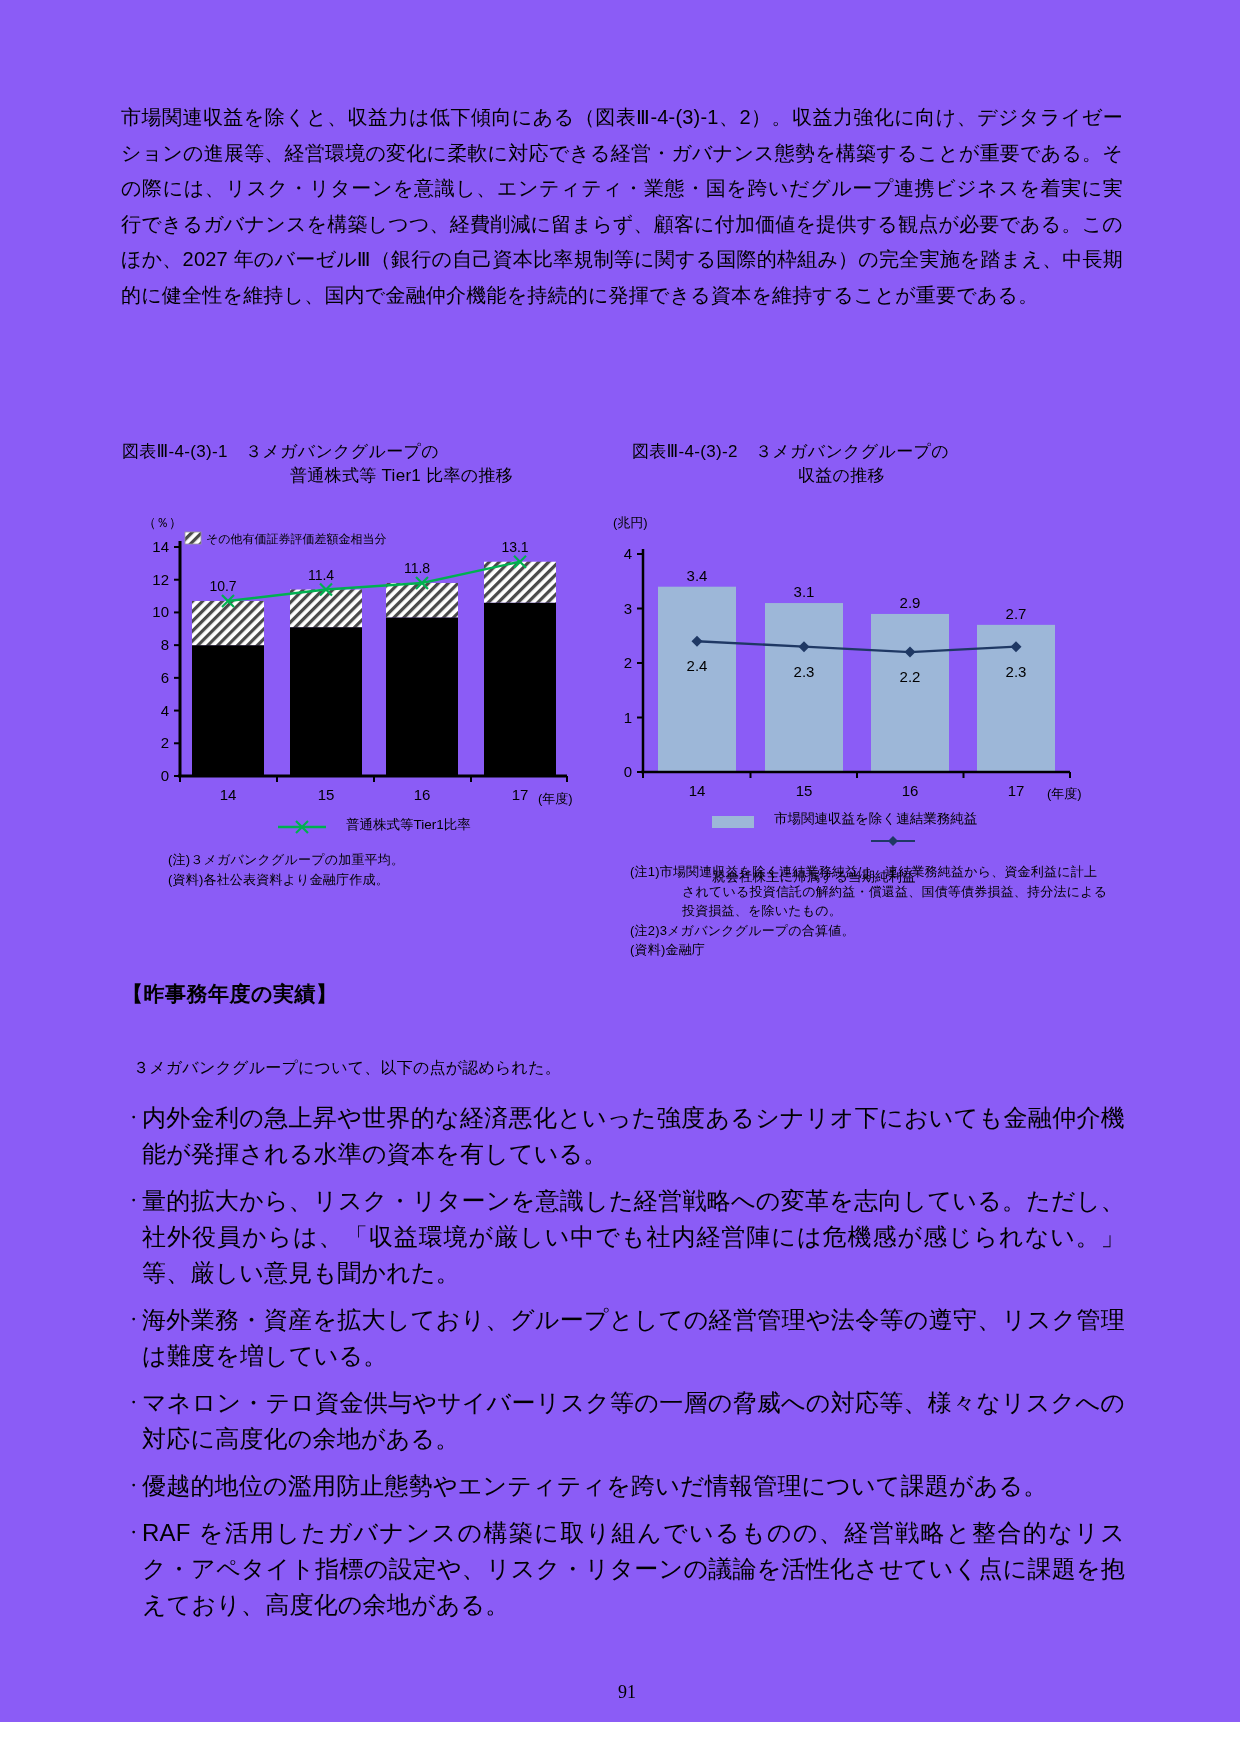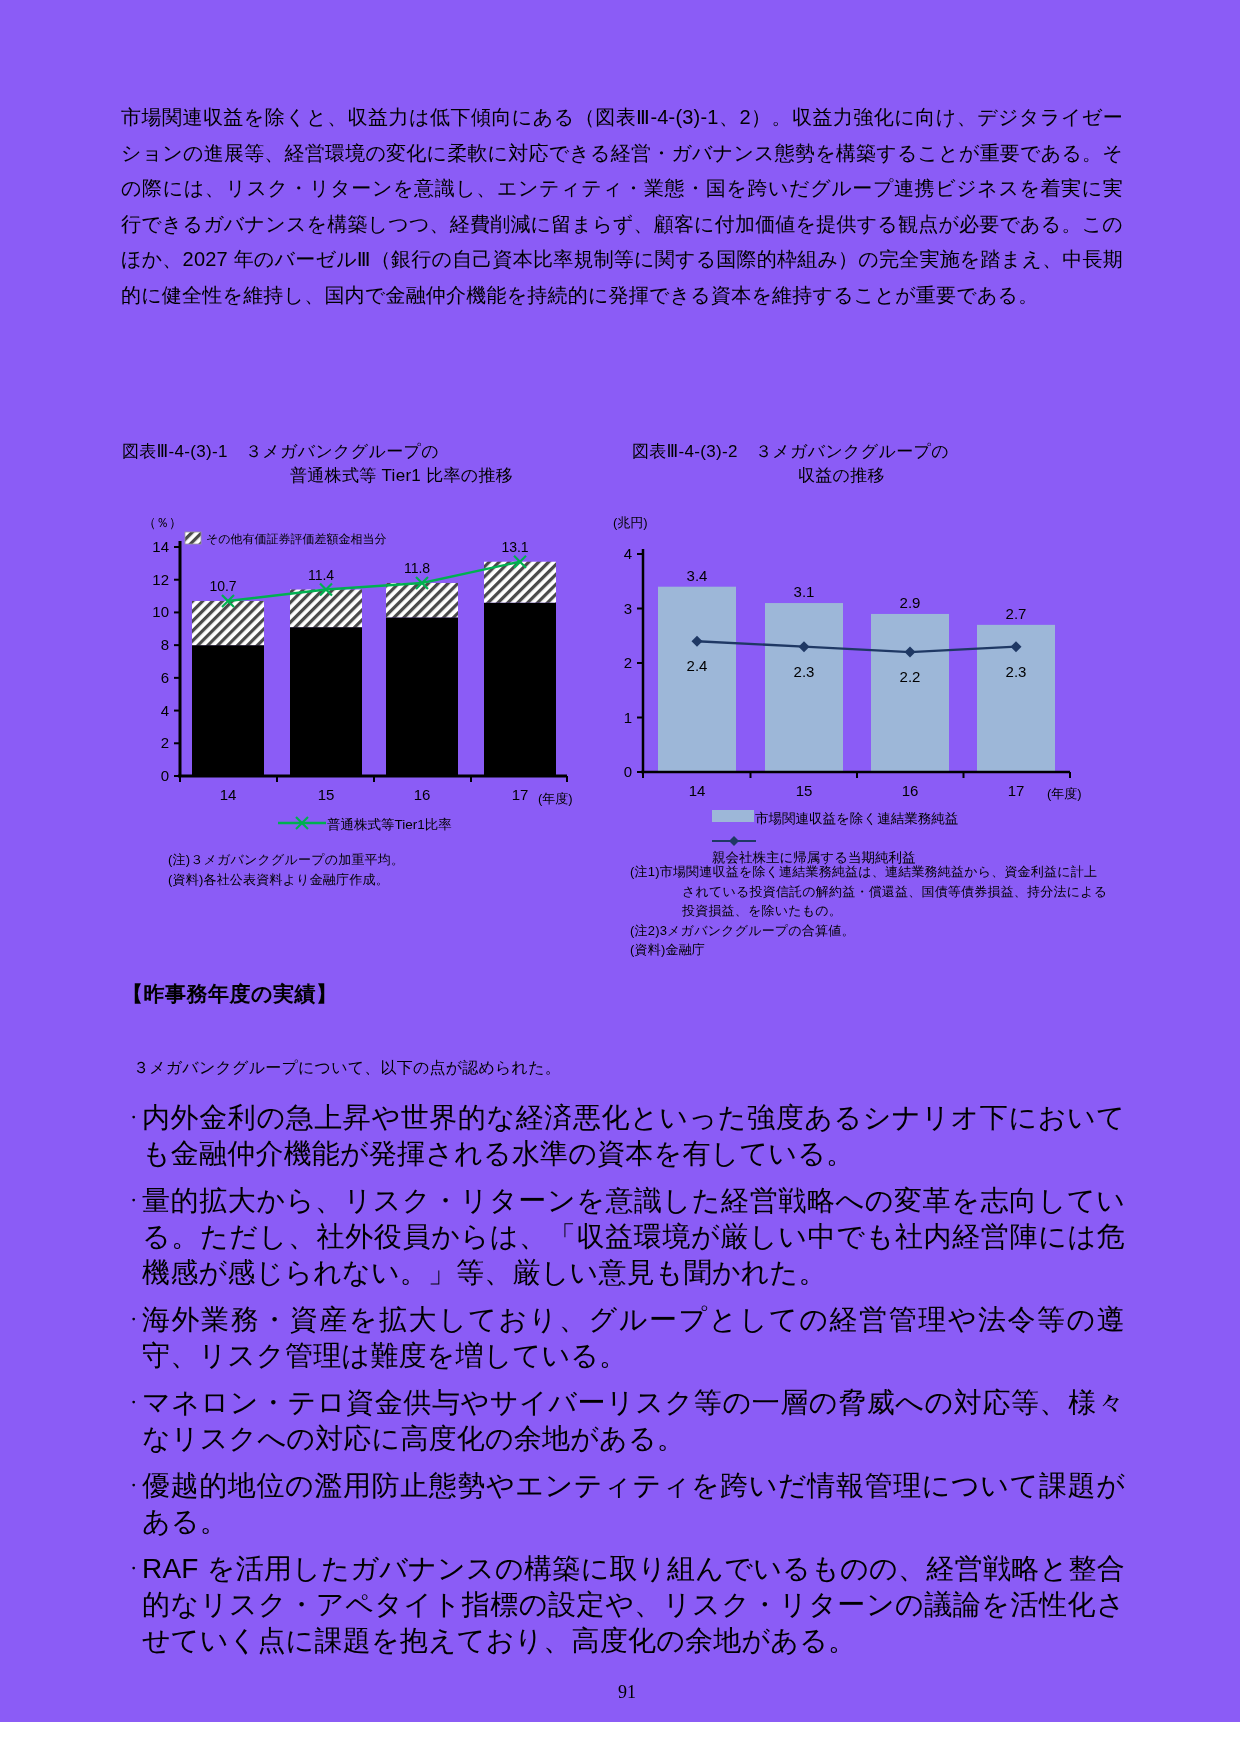--- a/index.html
+++ b/index.html
@@ -15,36 +15,36 @@
   .fig1 .t2{left:180px;top:26px;}
   .fig2 .t1{left:72px;top:2px;}
   .fig2 .t2{left:238px;top:26px;}
   .unit-label{position:absolute;font-size:13px;white-space:nowrap;}
   .fig1 .unit-label{left:33px;top:76px;}
   .fig2 .unit-label{left:53px;top:76px;}
   .chart-svg{position:absolute;}
   #chart1{left:20px;top:85px;}
   #chart2{left:0px;top:85px;}
   svg text{font-family:"Liberation Sans","DejaVu Sans",sans-serif;fill:#000;}
-  .legend-row{position:absolute;display:flex;align-items:flex-start;gap:1px;white-space:nowrap;}
+  .legend-row{position:absolute;display:flex;align-items:flex-end;gap:20px;white-space:nowrap;}
   .legend-row .ltext{font-size:13.5px;}
   .fig1 .legend-row{left:168px;top:378px;}
   .fig2 .legend-row.r1{left:152px;top:372px;}
   .fig2 .legend-row.r2{left:152px;top:396px;flex-direction:column;}
   .bar-swatch{display:inline-block;width:42px;height:12px;}
   .notes{position:absolute;font-size:13px;line-height:19.5px;letter-spacing:0.2px;}
   .fig1 .notes{left:58px;top:412px;}
   .fig2 .notes{left:70px;top:424px;width:478px;}
   .note-hang{padding-left:52px;text-indent:-52px;}
   .section-heading{position:absolute;left:122px;top:980px;font-size:21px;font-weight:bold;letter-spacing:0.5px;}
   .lead{position:absolute;left:133px;top:1058px;font-size:16px;letter-spacing:0.2px;}
   .bullets{position:absolute;left:125px;top:1100px;width:1000px;}
   .bullet{display:flex;margin-bottom:11px;}
   .bmark{width:17px;flex:none;font-size:17px;line-height:36px;}
-  .btext{font-size:28px;line-height:36px;text-align:justify;letter-spacing:0.2px;}
+  .btext{font-size:24px;line-height:36px;text-align:justify;letter-spacing:0.2px;}
   .page-number{position:absolute;left:7px;top:1682px;width:100%;text-align:center;
                font-family:"Liberation Serif","DejaVu Serif",serif;font-size:18px;}
 </style>
 </head>
 <body>
 
 <svg width="0" height="0" style="position:absolute" aria-hidden="true">
   <defs>
     <pattern id="hatchPat" width="7" height="7" patternUnits="userSpaceOnUse" patternTransform="rotate(45)">
       <rect width="7" height="7" fill="#ffffff"></rect>

